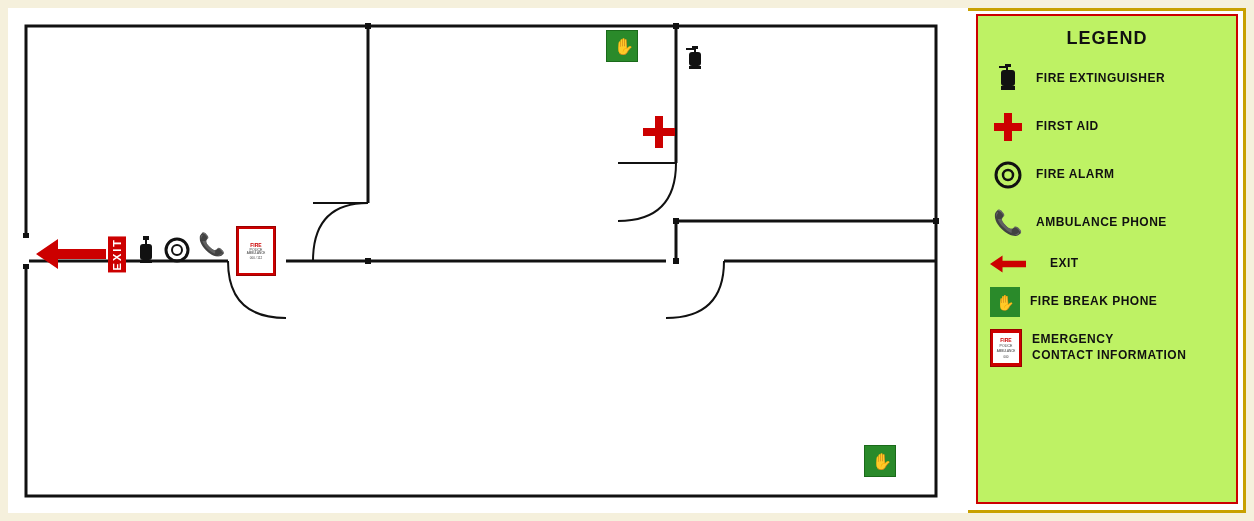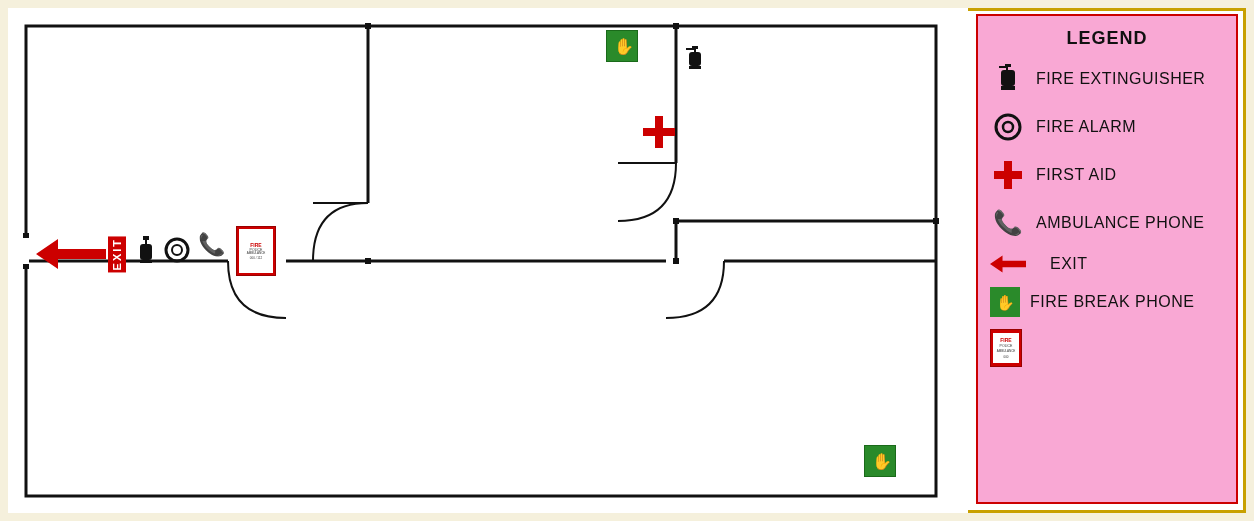--- a/index.html
+++ b/index.html
@@ -31,21 +31,21 @@
       background: #fff;
     }
 
     
     .legend-box {
       position: absolute;
       top: 14px; left: 976px;
       width: 262px;
       height: 490px;
       border: 2px solid #cc0000;
-      background: #f9a8d4;
+      background: #bef264;
       padding: 12px;
     }
 
     .legend-title {
       text-align: center;
       font-weight: bold;
       font-size: 18px;
       color: #111;
       margin-bottom: 12px;
       letter-spacing: 1px;
@@ -62,22 +62,22 @@
       width: 36px;
       height: 36px;
       display: flex;
       align-items: center;
       justify-content: center;
       flex-shrink: 0;
       font-size: 22px;
     }
 
     .legend-text {
-      font-size: 16px;
-      font-weight: normal;
+      font-size: 12px;
+      font-weight: bold;
       color: #111;
       letter-spacing: 0.5px;
       line-height: 1.3;
     }
 
     
     .legend-fbg {
       width: 30px;
       height: 30px;
       background: #2a8a2a;
@@ -249,36 +249,36 @@
         <rect x="9" y="3" width="2" height="3" fill="#111"></rect>
         <rect x="4" y="6" width="14" height="16" rx="3" fill="#111"></rect>
         <rect x="4" y="22" width="14" height="4" fill="#111"></rect>
       </svg>
     </div>
     <span class="legend-text">FIRE EXTINGUISHER</span>
   </div>
 
   <div class="legend-item">
     <div class="legend-icon">
+      <svg width="28" height="28" viewBox="0 0 28 28">
+        <rect x="10" y="0" width="8" height="28" fill="#cc0000"></rect>
+        <rect x="0" y="10" width="28" height="8" fill="#cc0000"></rect>
+      </svg>
+    </div>
+    <span class="legend-text">FIRST AID</span>
+  </div>
+
+  <div class="legend-item">
+    <div class="legend-icon">
       <svg width="30" height="30" viewBox="0 0 30 30">
         <circle cx="15" cy="15" r="12" fill="none" stroke="#111" stroke-width="3"></circle>
         <circle cx="15" cy="15" r="5" fill="none" stroke="#111" stroke-width="2.5"></circle>
       </svg>
     </div>
     <span class="legend-text">FIRE ALARM</span>
-  </div>
-
-  <div class="legend-item">
-    <div class="legend-icon">
-      <svg width="28" height="28" viewBox="0 0 28 28">
-        <rect x="10" y="0" width="8" height="28" fill="#cc0000"></rect>
-        <rect x="0" y="10" width="28" height="8" fill="#cc0000"></rect>
-      </svg>
-    </div>
-    <span class="legend-text">FIRST AID</span>
   </div>
 
   <div class="legend-item">
     <div class="legend-icon" style="font-size:24px;color:#cc0000;">
       📞
     </div>
     <span class="legend-text">AMBULANCE PHONE</span>
   </div>
 
   <div class="legend-item">
@@ -301,15 +301,17 @@
 
   <div class="legend-item">
     <div class="legend-eci">
       <div class="legend-eci-inner">
         <div style="font-weight:bold;font-size:5px;color:#cc0000;">FIRE</div>
         <div style="font-size:3.5px;">POLICE</div>
         <div style="font-size:3px;">AMBULANCE</div>
         <div style="font-size:3px;margin-top:1px;">000</div>
       </div>
     </div>
+    <span class="legend-text" style="white-space:pre-line;">EMERGENCY
+CONTACT INFORMATION</span>
   </div>
 
 </div>
 
 </body></html>

